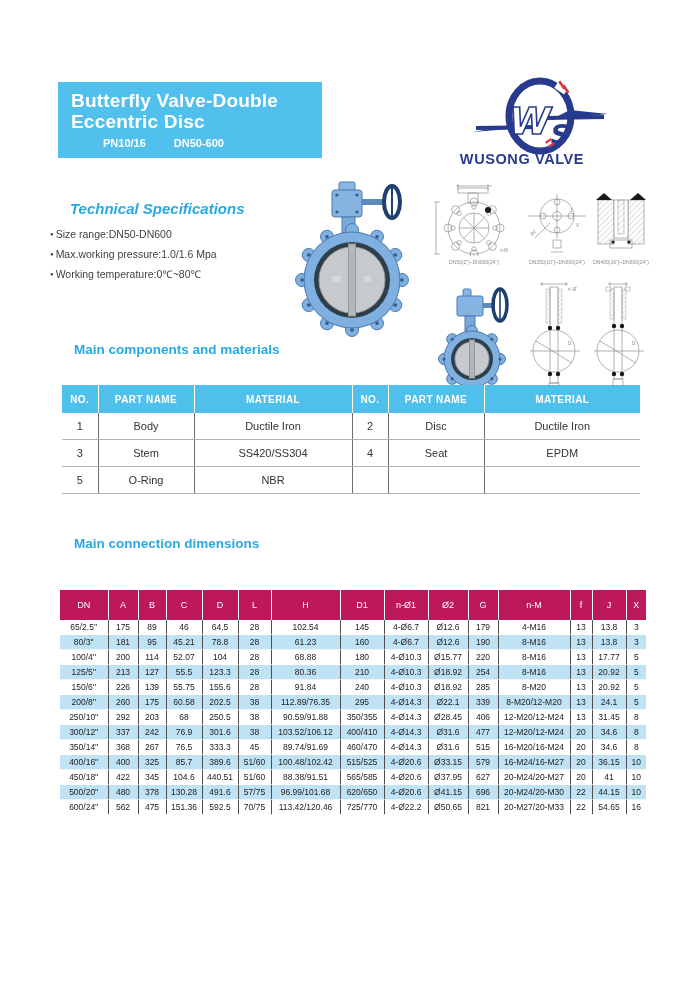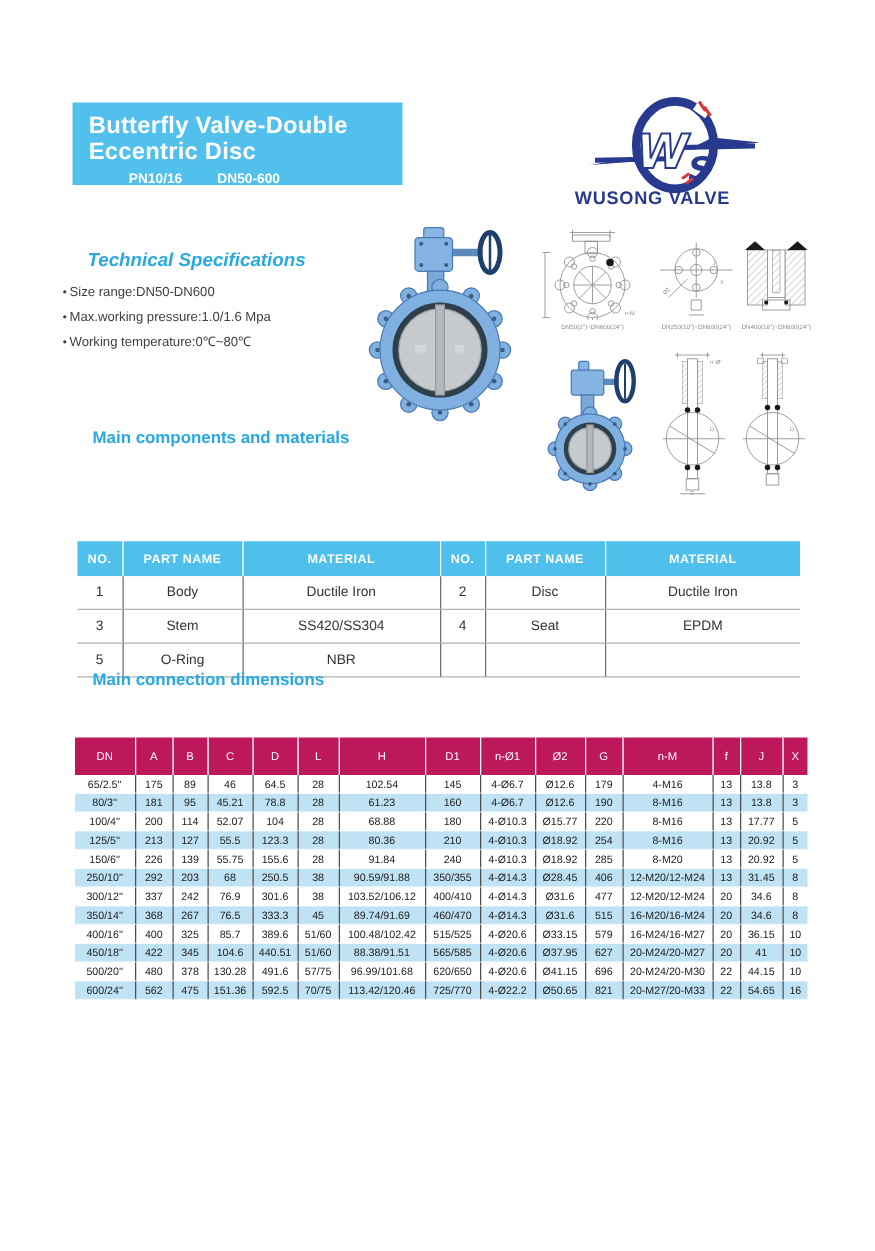--- a/index.html
+++ b/index.html
@@ -1,20 +1,20 @@
 <!DOCTYPE html>
 <html><head>
 <meta charset="utf-8">
 <style>
   html,body{margin:0;padding:0;background:#fff;}
   .page{position:relative;width:700px;height:1001px;background:#ffffff;
         font-family:"Liberation Sans",sans-serif;overflow:hidden;}
 
   
-  .header-box{position:absolute;left:58px;top:82px;width:264px;height:66px;
+  .header-box{position:absolute;left:58px;top:82px;width:264px;height:76px;
               background:#52c0ec;color:#fff;box-sizing:border-box;padding:8px 0 0 13px;}
   .header-title{font-size:19px;font-weight:bold;line-height:1.12;letter-spacing:.2px;}
   .header-sub{font-size:11px;font-weight:bold;margin-top:4px;display:flex;gap:28px;padding-left:32px;}
 
   
   .logo-wrap{position:absolute;left:470px;top:70px;width:140px;height:96px;}
   .brand{position:absolute;left:437px;top:151px;width:170px;text-align:center;
          font-size:14.5px;font-weight:bold;color:#283a8e;letter-spacing:.6px;}
 
   
@@ -27,21 +27,21 @@
   .bullets{position:absolute;left:50px;top:224px;font-size:10.5px;color:#3f3f3f;}
   .bullet-line{height:20px;line-height:20px;}
   .bullet-line::before{content:"●";font-size:6px;vertical-align:2px;margin-right:2px;}
 
   
   .img-abs{position:absolute;}
   .cap{position:absolute;font-size:5px;color:#8a8a8a;text-align:center;white-space:nowrap;}
 
   
   table{border-collapse:collapse;table-layout:fixed;}
-  .comp-table{position:absolute;left:62px;top:433px;width:578px;}
+  .comp-table{position:absolute;left:62px;top:385px;width:578px;}
   .comp-table th{background:#4fc0eb;color:#fff;font-size:10px;font-weight:bold;height:26px;
                  border-right:1px solid #fff;letter-spacing:.4px;}
   .comp-table th:last-child{border-right:none;}
   .comp-table td{height:24px;font-size:11px;color:#333;text-align:center;
                  border-right:1px solid #6e6e6e;border-bottom:1px solid #b2b2b2;background:#fff;}
   .comp-table td:last-child{border-right:none;}
 
   .dims-table{position:absolute;left:60px;top:590px;width:586px;}
   .dims-table th{background:#be185d;color:#fff;font-size:9px;font-weight:normal;height:30px;
                  border-right:1px solid #fff;padding:0;}
@@ -480,20 +480,37 @@
           <td>240</td>
           <td>4-Ø10.3</td>
           <td>Ø18.92</td>
           <td>285</td>
           <td>8-M20</td>
           <td>13</td>
           <td>20.92</td>
           <td>5</td>
         </tr>
         <tr>
+          <td>200/8''</td>
+          <td>260</td>
+          <td>175</td>
+          <td>60.58</td>
+          <td>202.5</td>
+          <td>38</td>
+          <td>112.89/76.35</td>
+          <td>295</td>
+          <td>4-Ø14.3</td>
+          <td>Ø22.1</td>
+          <td>339</td>
+          <td>8-M20/12-M20</td>
+          <td>13</td>
+          <td>24.1</td>
+          <td>5</td>
+        </tr>
+        <tr>
           <td>250/10''</td>
           <td>292</td>
           <td>203</td>
           <td>68</td>
           <td>250.5</td>
           <td>38</td>
           <td>90.59/91.88</td>
           <td>350/355</td>
           <td>4-Ø14.3</td>
           <td>Ø28.45</td>

